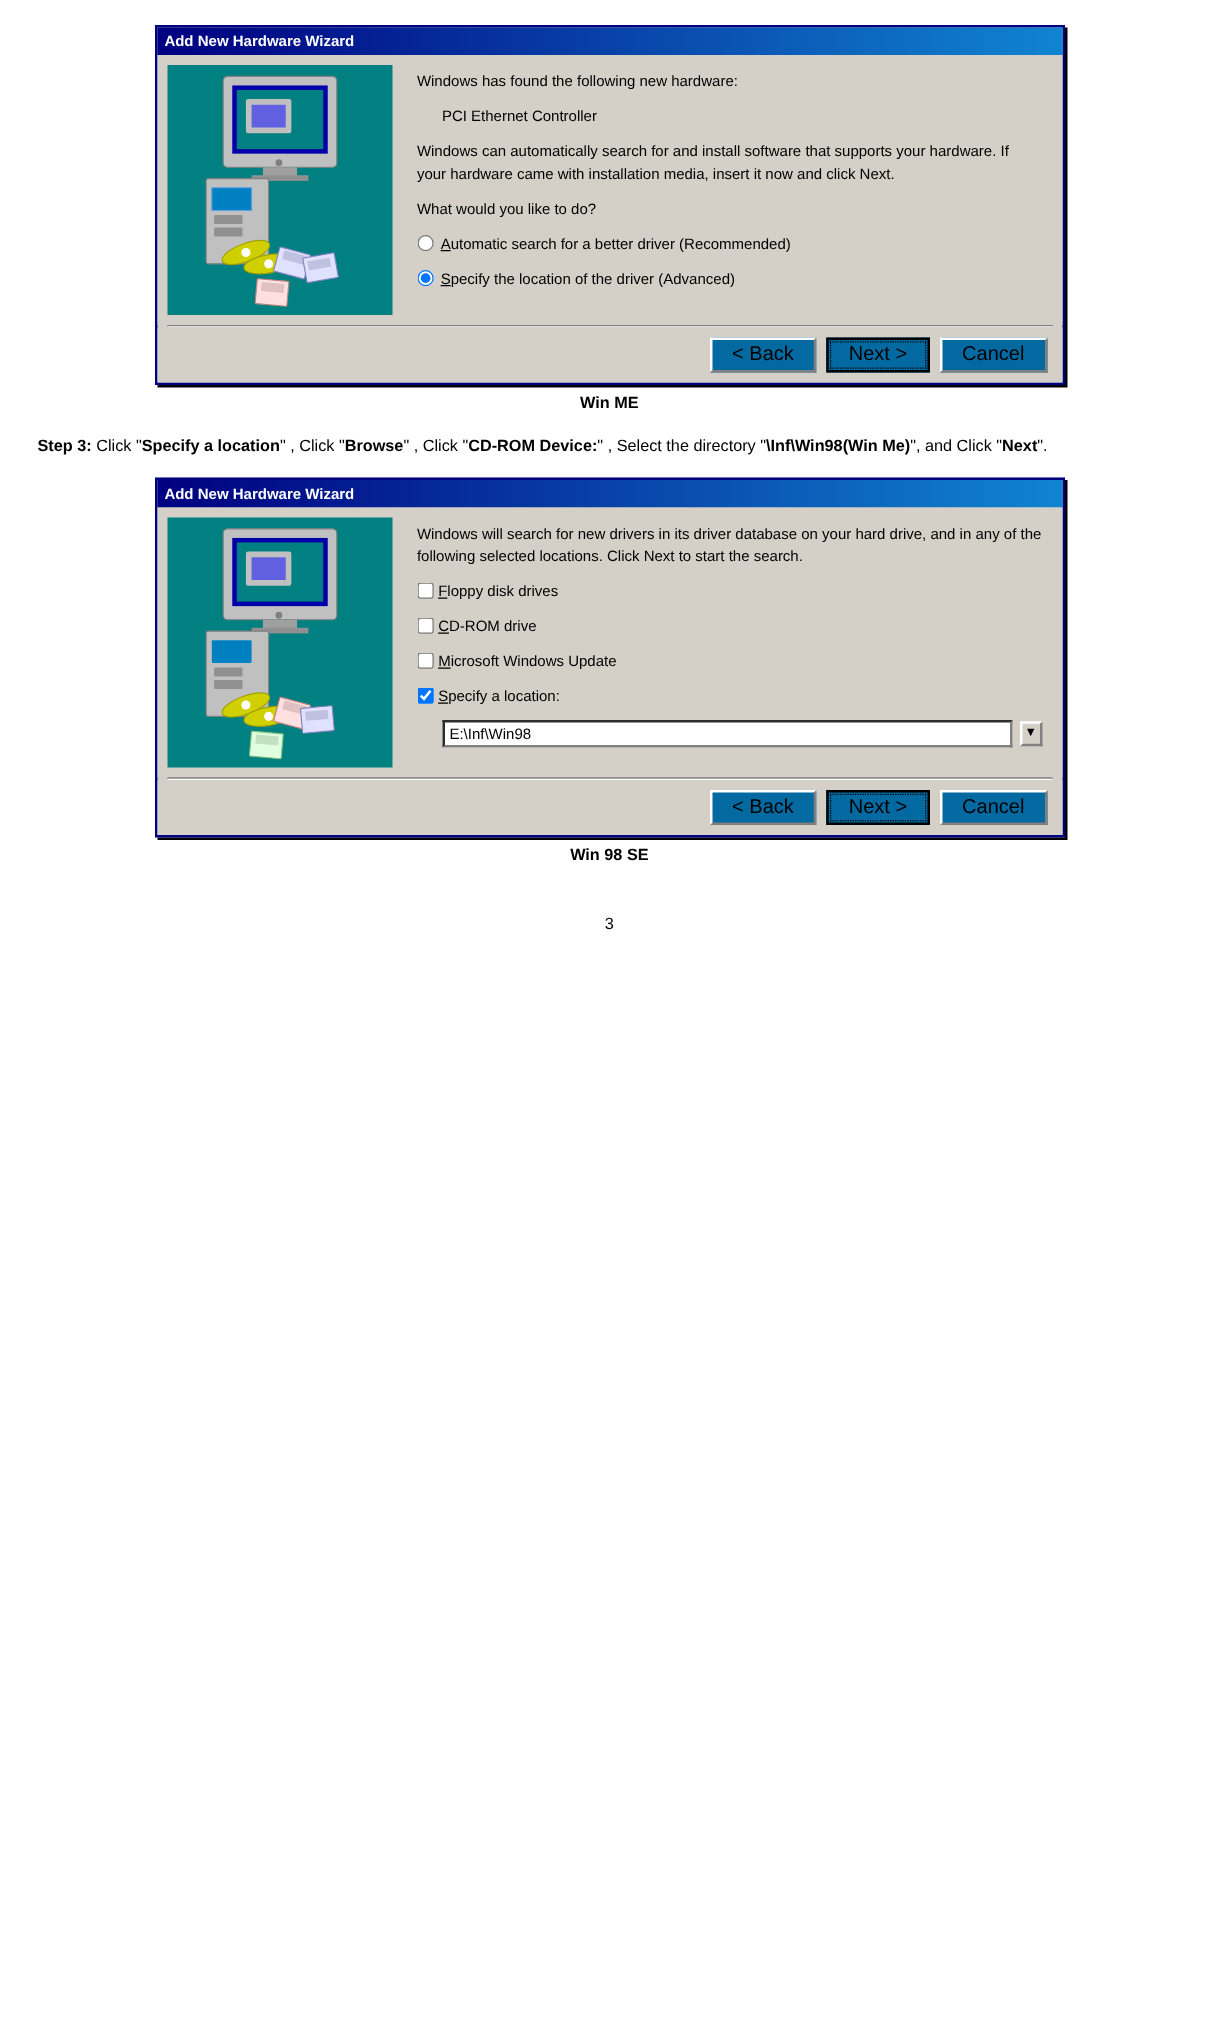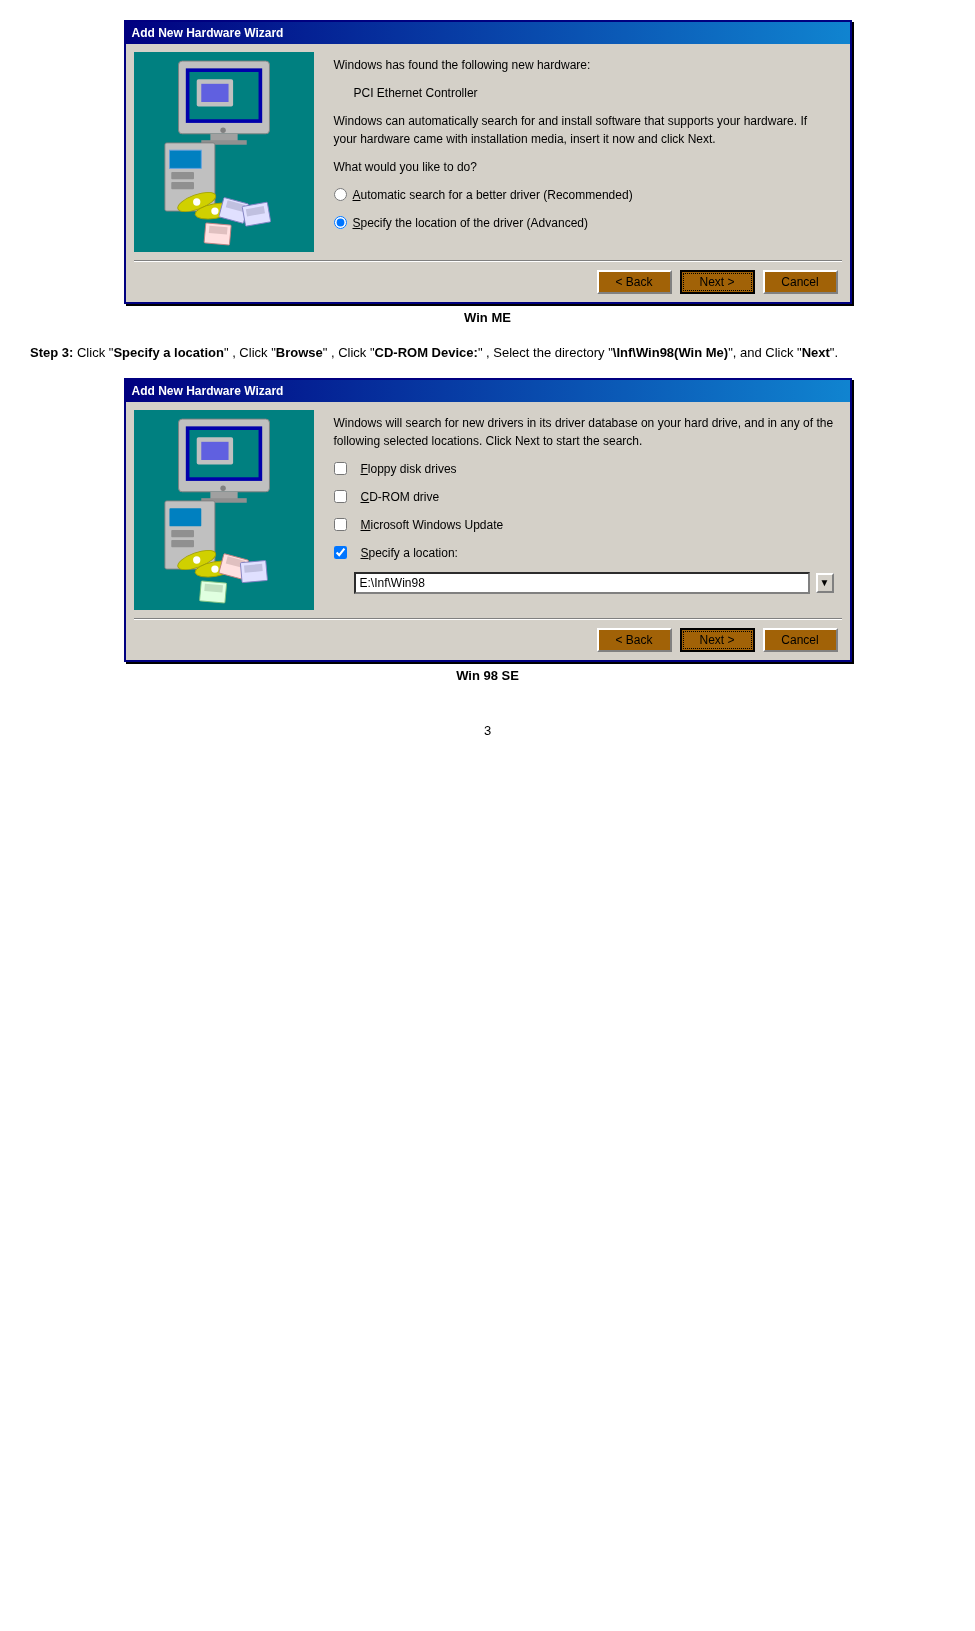--- a/index.html
+++ b/index.html
@@ -106,25 +106,25 @@
 
     .dialog-footer {
       display: flex;
       justify-content: flex-end;
       padding: 8px 12px;
       gap: 8px;
       background: #d4d0c8;
     }
 
     .win-button {
-      background: #a16207;
+      background: #0369a1;
       border: 2px solid;
       border-color: #ffffff #808080 #808080 #ffffff;
       padding: 3px 16px;
-      font-size: 12px;
+      font-size: 16px;
       cursor: pointer;
       min-width: 75px;
       text-align: center;
     }
 
     .win-button.default {
       border: 2px solid #000000;
       outline: 1px dotted #000;
       outline-offset: -4px;
     }
@@ -147,21 +147,21 @@
       font-weight: bold;
     }
 
     .step-paragraph .bold { font-weight: bold; }
 
     
     .checkbox-option {
       display: flex;
       align-items: center;
       margin-bottom: 10px;
-      gap: 14px;
+      gap: 4px;
     }
 
     .checkbox-option input[type="checkbox"] {
       margin: 0;
     }
 
     .location-row {
       display: flex;
       align-items: center;
       gap: 6px;

